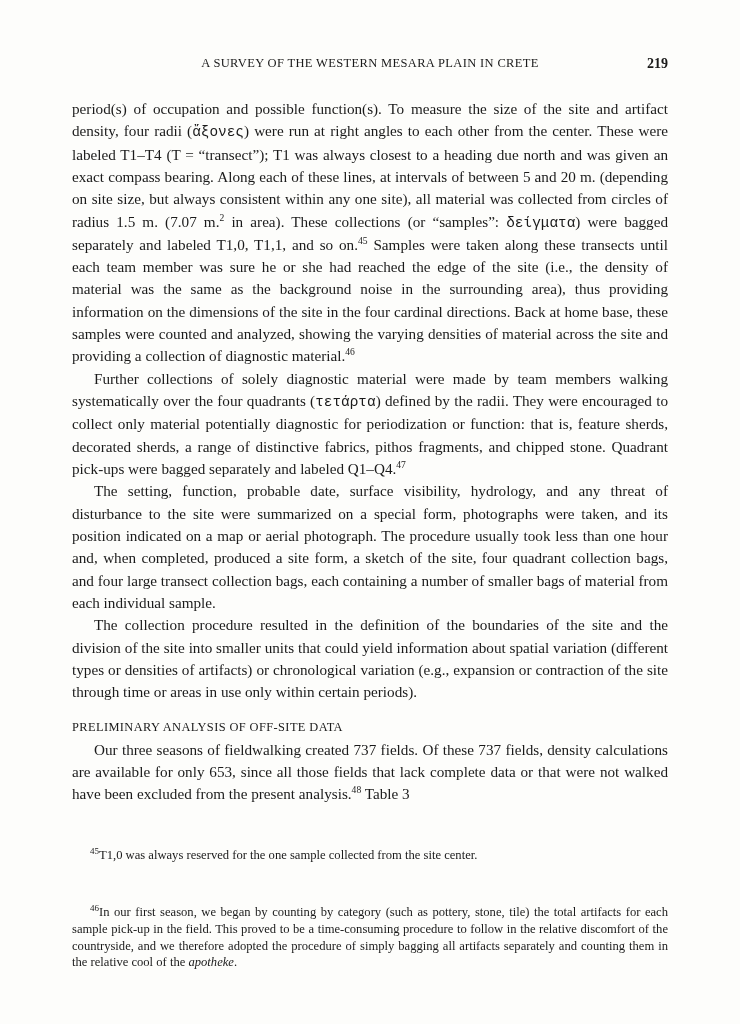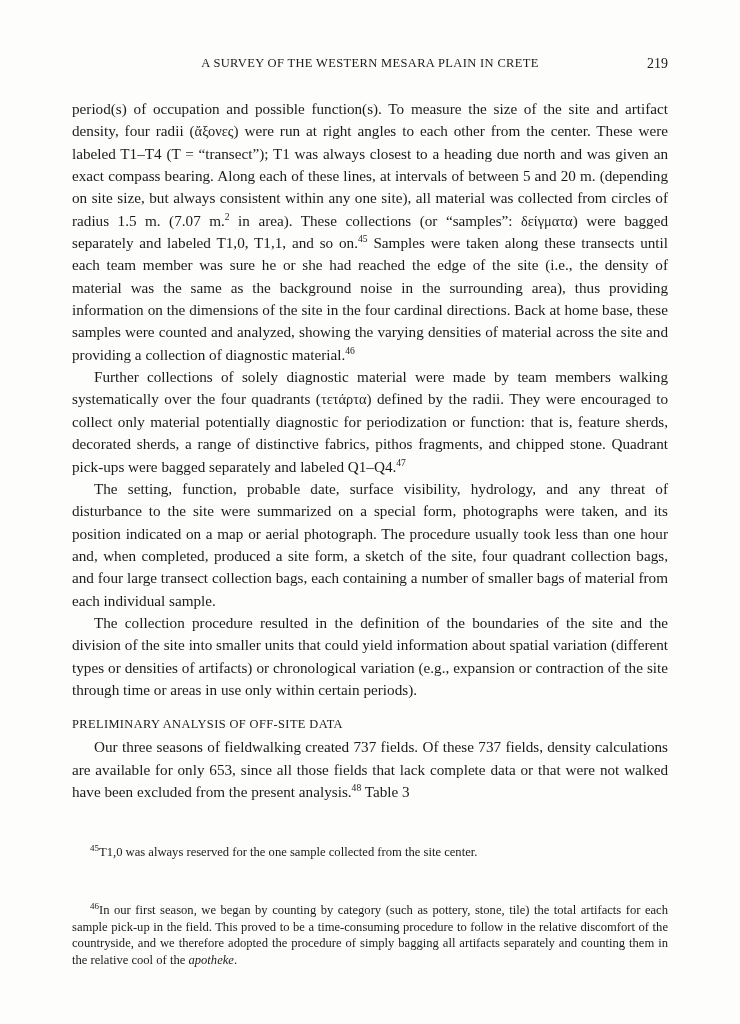--- a/index.html
+++ b/index.html
@@ -36,42 +36,42 @@
     letter-spacing: 0.35px;
     font-variant: small-caps;
     text-transform: uppercase;
     white-space: nowrap;
   }
   .folio {
     position: absolute;
     right: 0;
     top: 0;
     font-size: 14px;
-    font-weight: normal;
+    font-weight: bold;
   }
   .body-text p {
     margin: 0;
     font-size: 15.2px;
     line-height: 1.47;
     text-align: justify;
     text-justify: inter-word;
     hyphens: none;
   }
   .body-text p.indent {
     text-indent: 22px;
   }
   .section-head {
     margin: 16px 0 4px 0;
     font-size: 12.4px;
     font-variant: small-caps;
     text-transform: uppercase;
     letter-spacing: 0.4px;
   }
   b, .bold { font-weight: normal; }
-  .greek { font-family: Liberation Serif, serif; font-size: 14.4px; }
+  .greek { font-family: Liberation Mono, monospace; font-size: 14.4px; }
   .ital { font-style: italic; }
   sup {
     font-size: 9.6px;
     vertical-align: super;
     line-height: 0;
   }
   .notes {
     margin-top: 26px;
     border-top: 0;
   }

